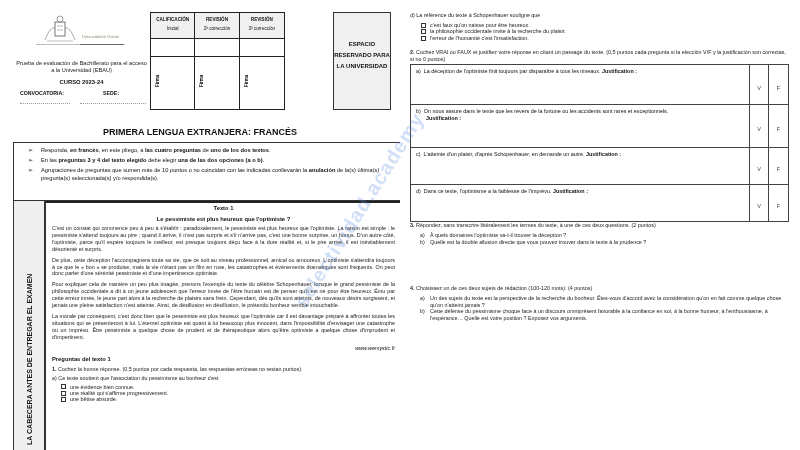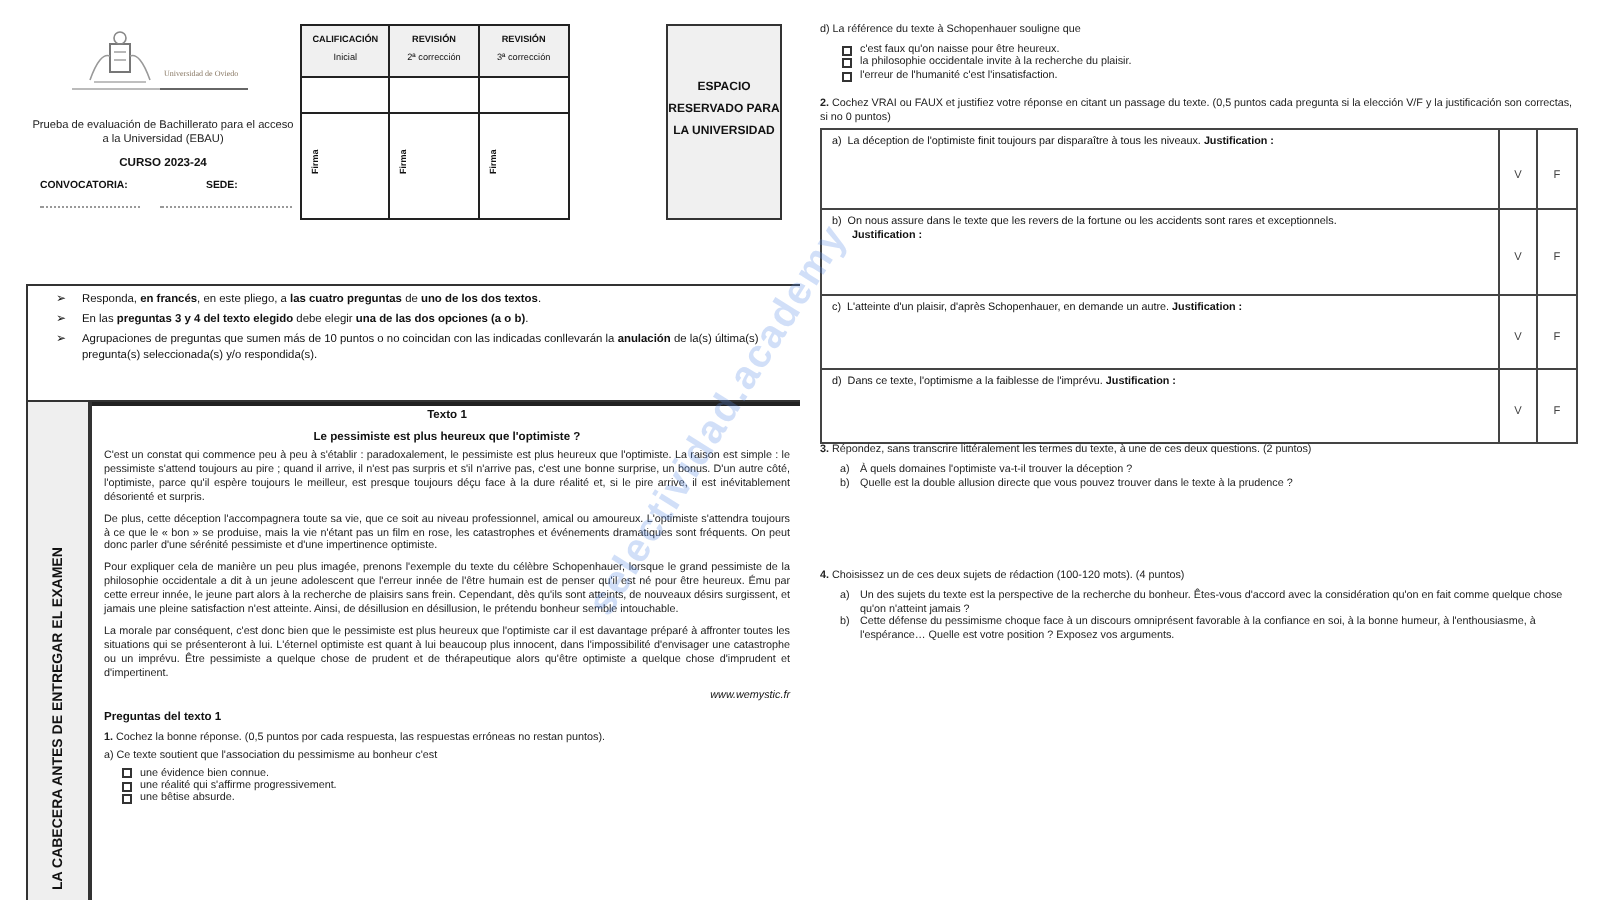--- a/index.html
+++ b/index.html
@@ -110,20 +110,21 @@
     <div class="gcell sig">
         <span class="firma">Firma</span>
       </div>
     <div class="gcell sig">
         <span class="firma">Firma</span>
       </div>
   </div>
 
   <div class="reserved">ESPACIO RESERVADO PARA LA UNIVERSIDAD</div>
 
+  <div class="subject-title">PRIMERA LENGUA EXTRANJERA: FRANCÉS</div>
 
   <div class="instructions">
     <div class="instr-item"><span class="arrow">➢</span><span><span>Responda, </span><b>en francés</b><span>, en este pliego, a </span><b>las cuatro preguntas</b><span> de </span><b>uno de los dos textos</b><span>.</span></span></div>
     <div class="instr-item"><span class="arrow">➢</span><span><span>En las </span><b>preguntas 3 y 4 del texto elegido</b><span> debe elegir </span><b>una de las dos opciones (a o b)</b><span>.</span></span></div>
     <div class="instr-item"><span class="arrow">➢</span><span><span>Agrupaciones de preguntas que sumen más de 10 puntos o no coincidan con las indicadas conllevarán la </span><b>anulación</b><span> de la(s) última(s) pregunta(s) seleccionada(s) y/o respondida(s).</span></span></div>
   </div>
 
   <div class="content-border-top"></div>
   <div class="side-band"></div>
   <div class="side-band-text">LA CABECERA ANTES DE ENTREGAR EL EXAMEN</div>

